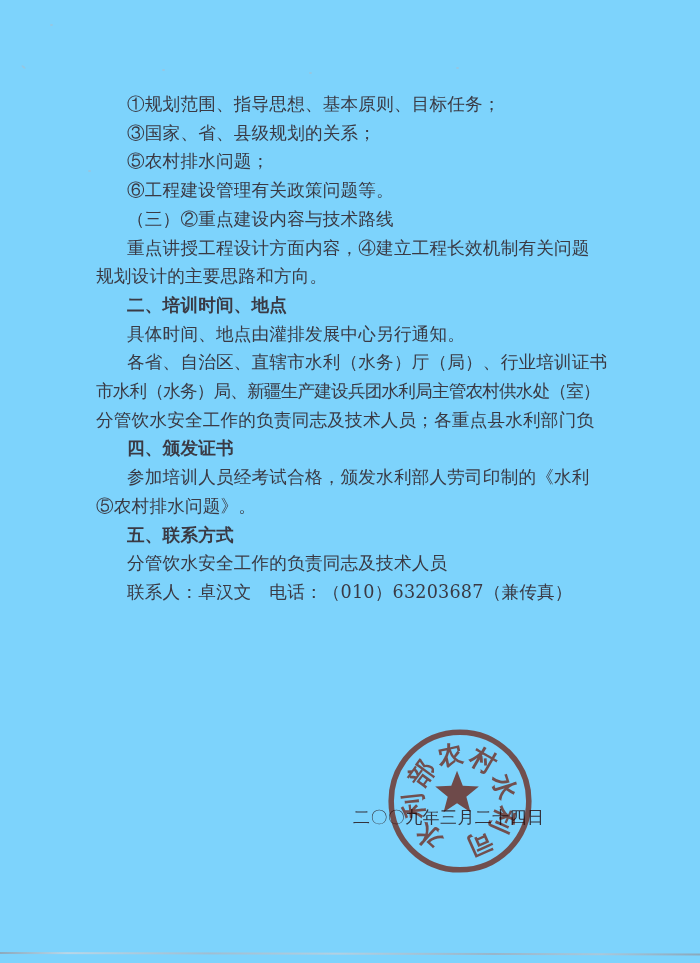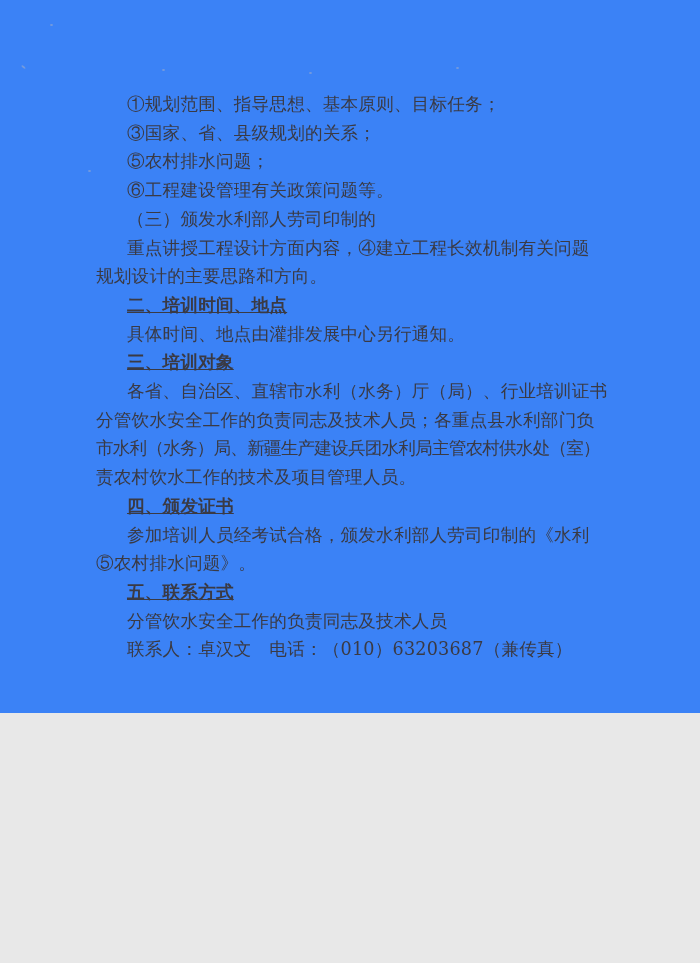--- a/index.html
+++ b/index.html
@@ -1,34 +1,34 @@
 <!DOCTYPE html>
 <html><head>
 <meta charset="utf-8">
 <title>Scanned Notice</title>
 <style>
   html,body{margin:0;padding:0;background:#e8e8e8;}
   .page{
     position:relative;
-    width:700px;height:713px;
-    background:#3b82f6;
+    width:700px;height:963px;
+    background:#7dd3fc;
     overflow:hidden;
     font-family:"DejaVu Serif","Liberation Serif",serif;
   }
   .body-text{
     position:absolute;
     left:96px;top:90px;width:516px;
     font-size:17.6px;
     line-height:28.7px;
     letter-spacing:0.2px;
     color:#3a3a44;
   }
   .line{white-space:nowrap;}
   .ind{text-indent:31px;}
-  .b{font-weight:bold;text-decoration:underline;}
+  .b{font-weight:bold;}
   .tight{letter-spacing:-0.8px;}
   .issue-date{
     position:absolute;
     left:353px;top:806px;
     font-size:17px;
     letter-spacing:0.4px;
     color:#33333d;
     white-space:nowrap;
     z-index:2;
   }
@@ -60,30 +60,28 @@
 </head>
 <body>
 
 <div class="page">
 
   <div class="body-text">
     <div class="line ind">①规划范围、指导思想、基本原则、目标任务；</div>
     <div class="line ind">③国家、省、县级规划的关系；</div>
     <div class="line ind">⑤农村排水问题；</div>
     <div class="line ind">⑥工程建设管理有关政策问题等。</div>
-    <div class="line ind">（三）颁发水利部人劳司印制的</div>
+    <div class="line ind">（三）②重点建设内容与技术路线</div>
     <div class="line ind">重点讲授工程设计方面内容，④建立工程长效机制有关问题</div>
     <div class="line">规划设计的主要思路和方向。</div>
     <div class="line ind b">二、培训时间、地点</div>
     <div class="line ind">具体时间、地点由灌排发展中心另行通知。</div>
-    <div class="line ind b">三、培训对象</div>
     <div class="line ind">各省、自治区、直辖市水利（水务）厅（局）、行业培训证书</div>
+    <div class="line tight">市水利（水务）局、新疆生产建设兵团水利局主管农村供水处（室）</div>
     <div class="line">分管饮水安全工作的负责同志及技术人员；各重点县水利部门负</div>
-    <div class="line tight">市水利（水务）局、新疆生产建设兵团水利局主管农村供水处（室）</div>
-    <div class="line">责农村饮水工作的技术及项目管理人员。</div>
     <div class="line ind b">四、颁发证书</div>
     <div class="line ind">参加培训人员经考试合格，颁发水利部人劳司印制的《水利</div>
     <div class="line">⑤农村排水问题》。</div>
     <div class="line ind b">五、联系方式</div>
     <div class="line ind">分管饮水安全工作的负责同志及技术人员</div>
     <div class="line ind">联系人：卓汉文　电话：（010）63203687（兼传真）</div>
   </div>
 
   <div class="issue-date">二〇〇九年三月二十四日</div>
 

